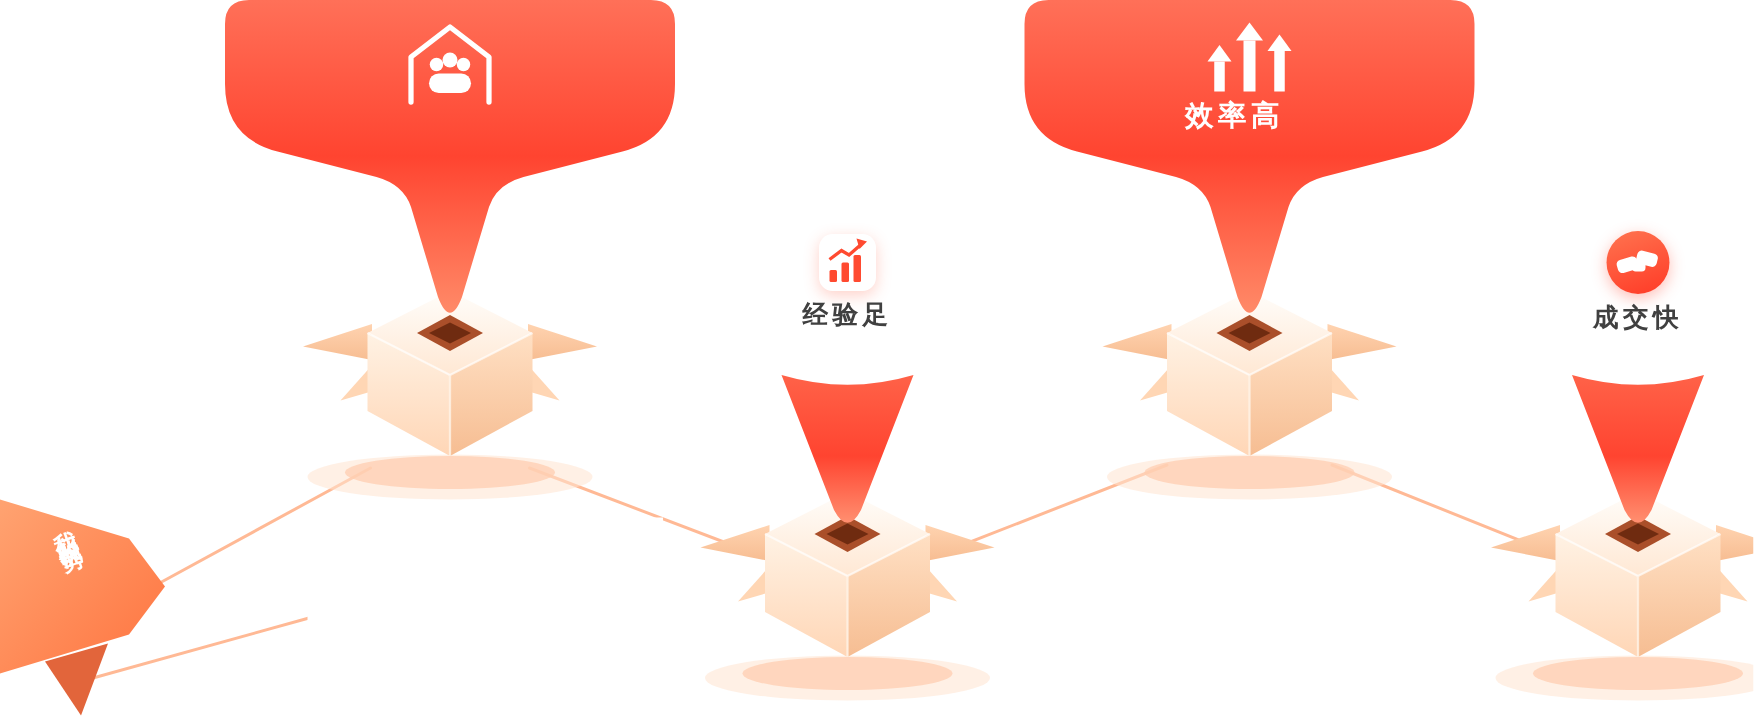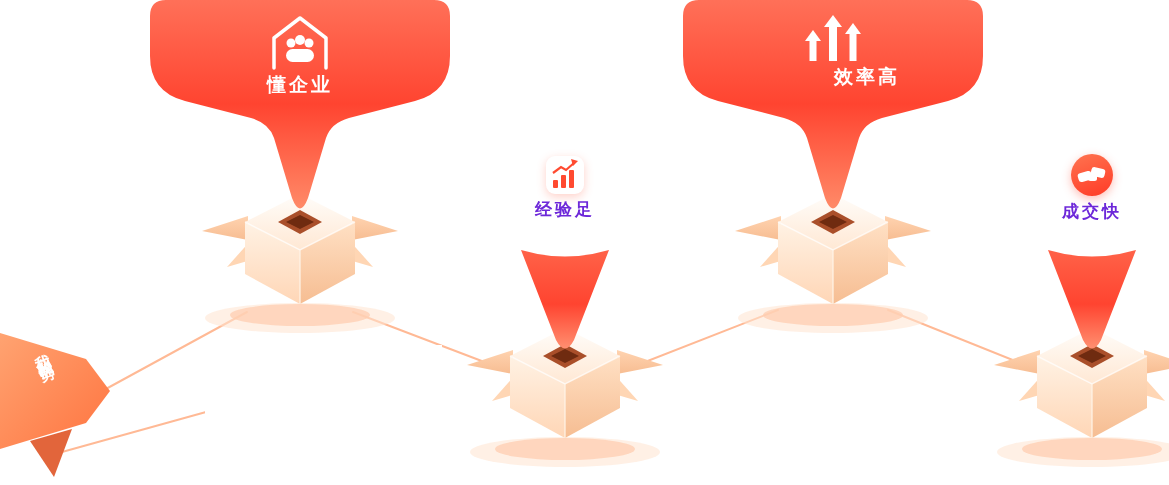--- a/index.html
+++ b/index.html
@@ -14,25 +14,25 @@
     .art { position: absolute; left: 0; top: 0; }
 
     .adv-label {
       position: absolute;
       text-align: center;
       font-weight: 600;
       letter-spacing: 3px;
       white-space: nowrap;
     }
     .on-red   { color: #ffffff; font-size: 19px; }
-    .on-white { color: #6d28d9; font-size: 17px; }
+    .on-white { color: #404040; font-size: 17px; }
 
     .lbl-1 { left: 240px;  top: 72px;  width: 120px; }
     .lbl-2 { left: 505px;  top: 198px; width: 120px; }
-    .lbl-3 { left: 807px;  top: 64px;  width: 120px; }
+    .lbl-3 { left: 763px;  top: 64px;  width: 120px; }
     .lbl-4 { left: 1032px; top: 200px; width: 120px; text-align: center; }
 
     .icon { position: absolute; line-height: 0; }
     .icon-house    { left: 262px;  top: 8px; }
     .icon-arrows   { left: 803px;  top: 10px; }
     .icon-chart    {
       left: 546px; top: 156px; width: 38px; height: 38px;
       background: #ffffff; border-radius: 9px;
       box-shadow: 0 3px 10px rgba(255, 90, 60, 0.28);
     }
@@ -154,21 +154,20 @@
 
   <div class="icon icon-house">
     <svg viewBox="0 0 76 64" width="76" height="64">
       <path d="M12,60 L12,30 L38,10 L64,30 L64,60" fill="none" stroke="#ffffff" stroke-width="3.5" stroke-linejoin="round" stroke-linecap="round"></path>
       <circle cx="29" cy="35" r="4.5" fill="#ffffff"></circle>
       <circle cx="38" cy="32" r="5" fill="#ffffff"></circle>
       <circle cx="47" cy="35" r="4.5" fill="#ffffff"></circle>
       <rect x="24" y="41" width="28" height="13" rx="6.5" fill="#ffffff"></rect>
     </svg>
   </div>
-  <div class="adv-label on-red lbl-1">懂企业</div>
 
   <div class="icon icon-chart">
     <svg viewBox="0 0 38 38" width="38" height="38">
       <rect x="7" y="24" width="5" height="8" rx="1" fill="#ff4a30"></rect>
       <rect x="15" y="19" width="5" height="13" rx="1" fill="#ff4a30"></rect>
       <rect x="23" y="14" width="5" height="18" rx="1" fill="#ff4a30"></rect>
       <polyline points="7,17 15,11 20,14 28,7" fill="none" stroke="#ff4a30" stroke-width="2.2"></polyline>
       <polygon points="25,3 32,5 27,10" fill="#ff4a30"></polygon>
     </svg>
   </div>

